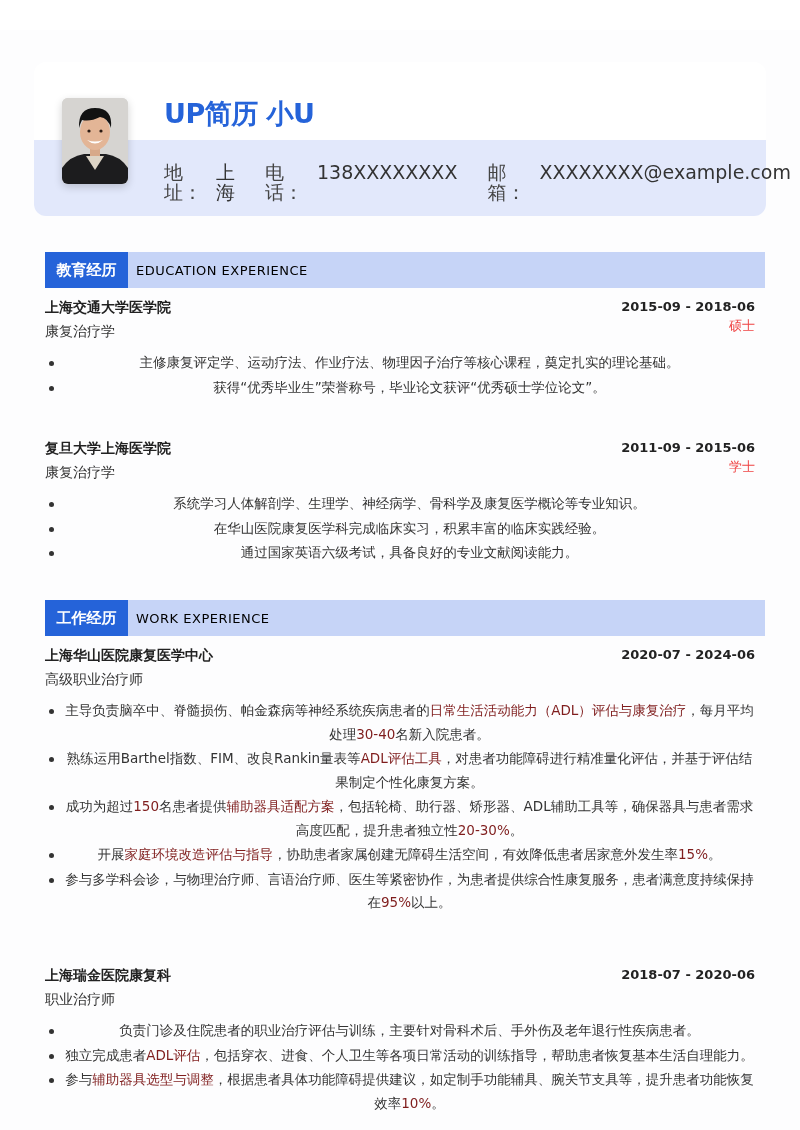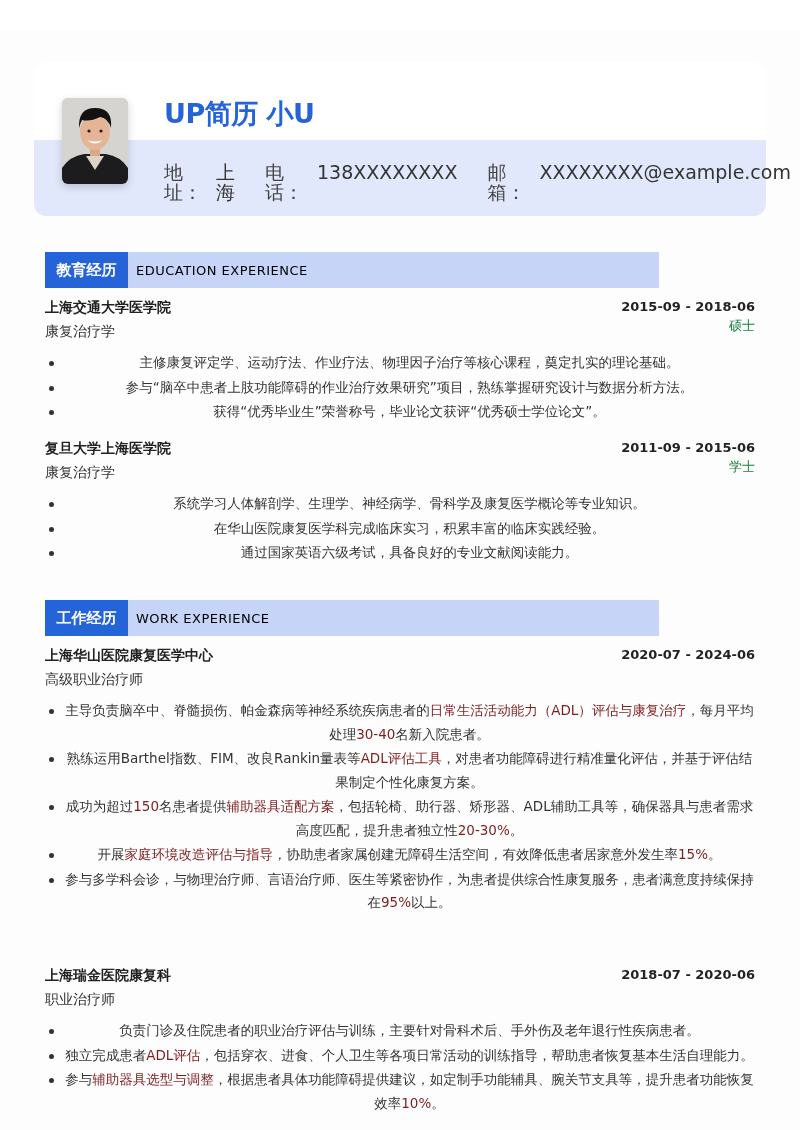--- a/index.html
+++ b/index.html
@@ -10,30 +10,30 @@
 
   .header { position: absolute; left: 34px; top: 62px; width: 732px; height: 154px; }
   .header-top { position: absolute; left: 0; top: 0; width: 732px; height: 78px; background: #ffffff; border-radius: 12px 12px 0 0; }
   .header-band { position: absolute; left: 0; top: 78px; width: 732px; height: 76px; background: #e2e8fb; border-radius: 0 0 12px 12px; }
   .avatar { position: absolute; left: 28px; top: 36px; width: 66px; height: 86px; border-radius: 6px; overflow: hidden; background: #d5d3d0; box-shadow: 0 3px 8px rgba(0,0,0,0.18); }
   .name { position: absolute; left: 130px; top: 30px; font-size: 27px; font-weight: bold; color: #2563d9; letter-spacing: -0.5px; line-height: 44px; }
   .contacts { position: absolute; left: 130px; top: 100px; display: flex; font-size: 19px; color: #333; line-height: 20px; }
   .contact { display: flex; margin-right: 30px; }
   .contact .lbl { margin-right: 14px; color: #444; }
 
-  .section-head { position: absolute; left: 45px; width: 614px; height: 36px; background: #c6d4f7; display: flex; align-items: center; }
+  .section-head { position: absolute; left: 45px; width: 720px; height: 36px; background: #c6d4f7; display: flex; align-items: center; }
   .section-head .cn { width: 83px; height: 36px; background: #2563d9; color: #fff; font-size: 15px; font-weight: bold; display: flex; align-items: center; justify-content: center; }
   .section-head .en { margin-left: 8px; color: #000000; font-size: 13px; letter-spacing: 0.5px; }
 
   .entry { position: absolute; left: 45px; width: 710px; }
   .entry-row { display: flex; justify-content: space-between; align-items: flex-start; }
   .entry .org { font-size: 14px; font-weight: bold; color: #222; line-height: 20px; }
   .entry .date { font-size: 13px; font-weight: bold; color: #222; line-height: 20px; }
   .entry .sub { font-size: 14px; color: #333; line-height: 20px; margin-top: 4px; }
-  .entry .degree { font-size: 13px; color: #15803d; line-height: 18px; text-align: center; }
+  .entry .degree { font-size: 13px; color: #ef4444; line-height: 18px; text-align: center; }
   .bullets { list-style: none; margin-top: 10px; text-align: center; }
   .bullets li { position: relative; padding-left: 19px; font-size: 13.5px; color: #333; line-height: 23.5px; margin-bottom: 1px; }
   .bullets li::before { content: ""; position: absolute; left: 4px; top: 10px; width: 5px; height: 5px; border-radius: 50%; background: #333; }
   .bullets b { font-weight: normal; color: #7f1d1d; }
 </style>
 </head>
 <body>
 
 <div class="page-top"></div>
 <div class="page-bg"></div>
@@ -80,21 +80,20 @@
   <div class="entry-row">
     <div class="org">上海交通大学医学院</div>
     <div class="date">2015-09 - 2018-06</div>
   </div>
   <div class="entry-row">
     <div class="sub">康复治疗学</div>
     <div class="degree">硕士</div>
   </div>
   <ul class="bullets">
       <li><span>主修康复评定学、运动疗法、作业疗法、物理因子治疗等核心课程，奠定扎实的理论基础。</span></li>
-      <li><span>参与“脑卒中患者上肢功能障碍的作业治疗效果研究”项目，熟练掌握研究设计与数据分析方法。</span></li>
       <li><span>获得“优秀毕业生”荣誉称号，毕业论文获评“优秀硕士学位论文”。</span></li>
     </ul>
 </div>
 
 <div class="entry" style="top:438px;">
   <div class="entry-row">
     <div class="org">复旦大学上海医学院</div>
     <div class="date">2011-09 - 2015-06</div>
   </div>
   <div class="entry-row">

